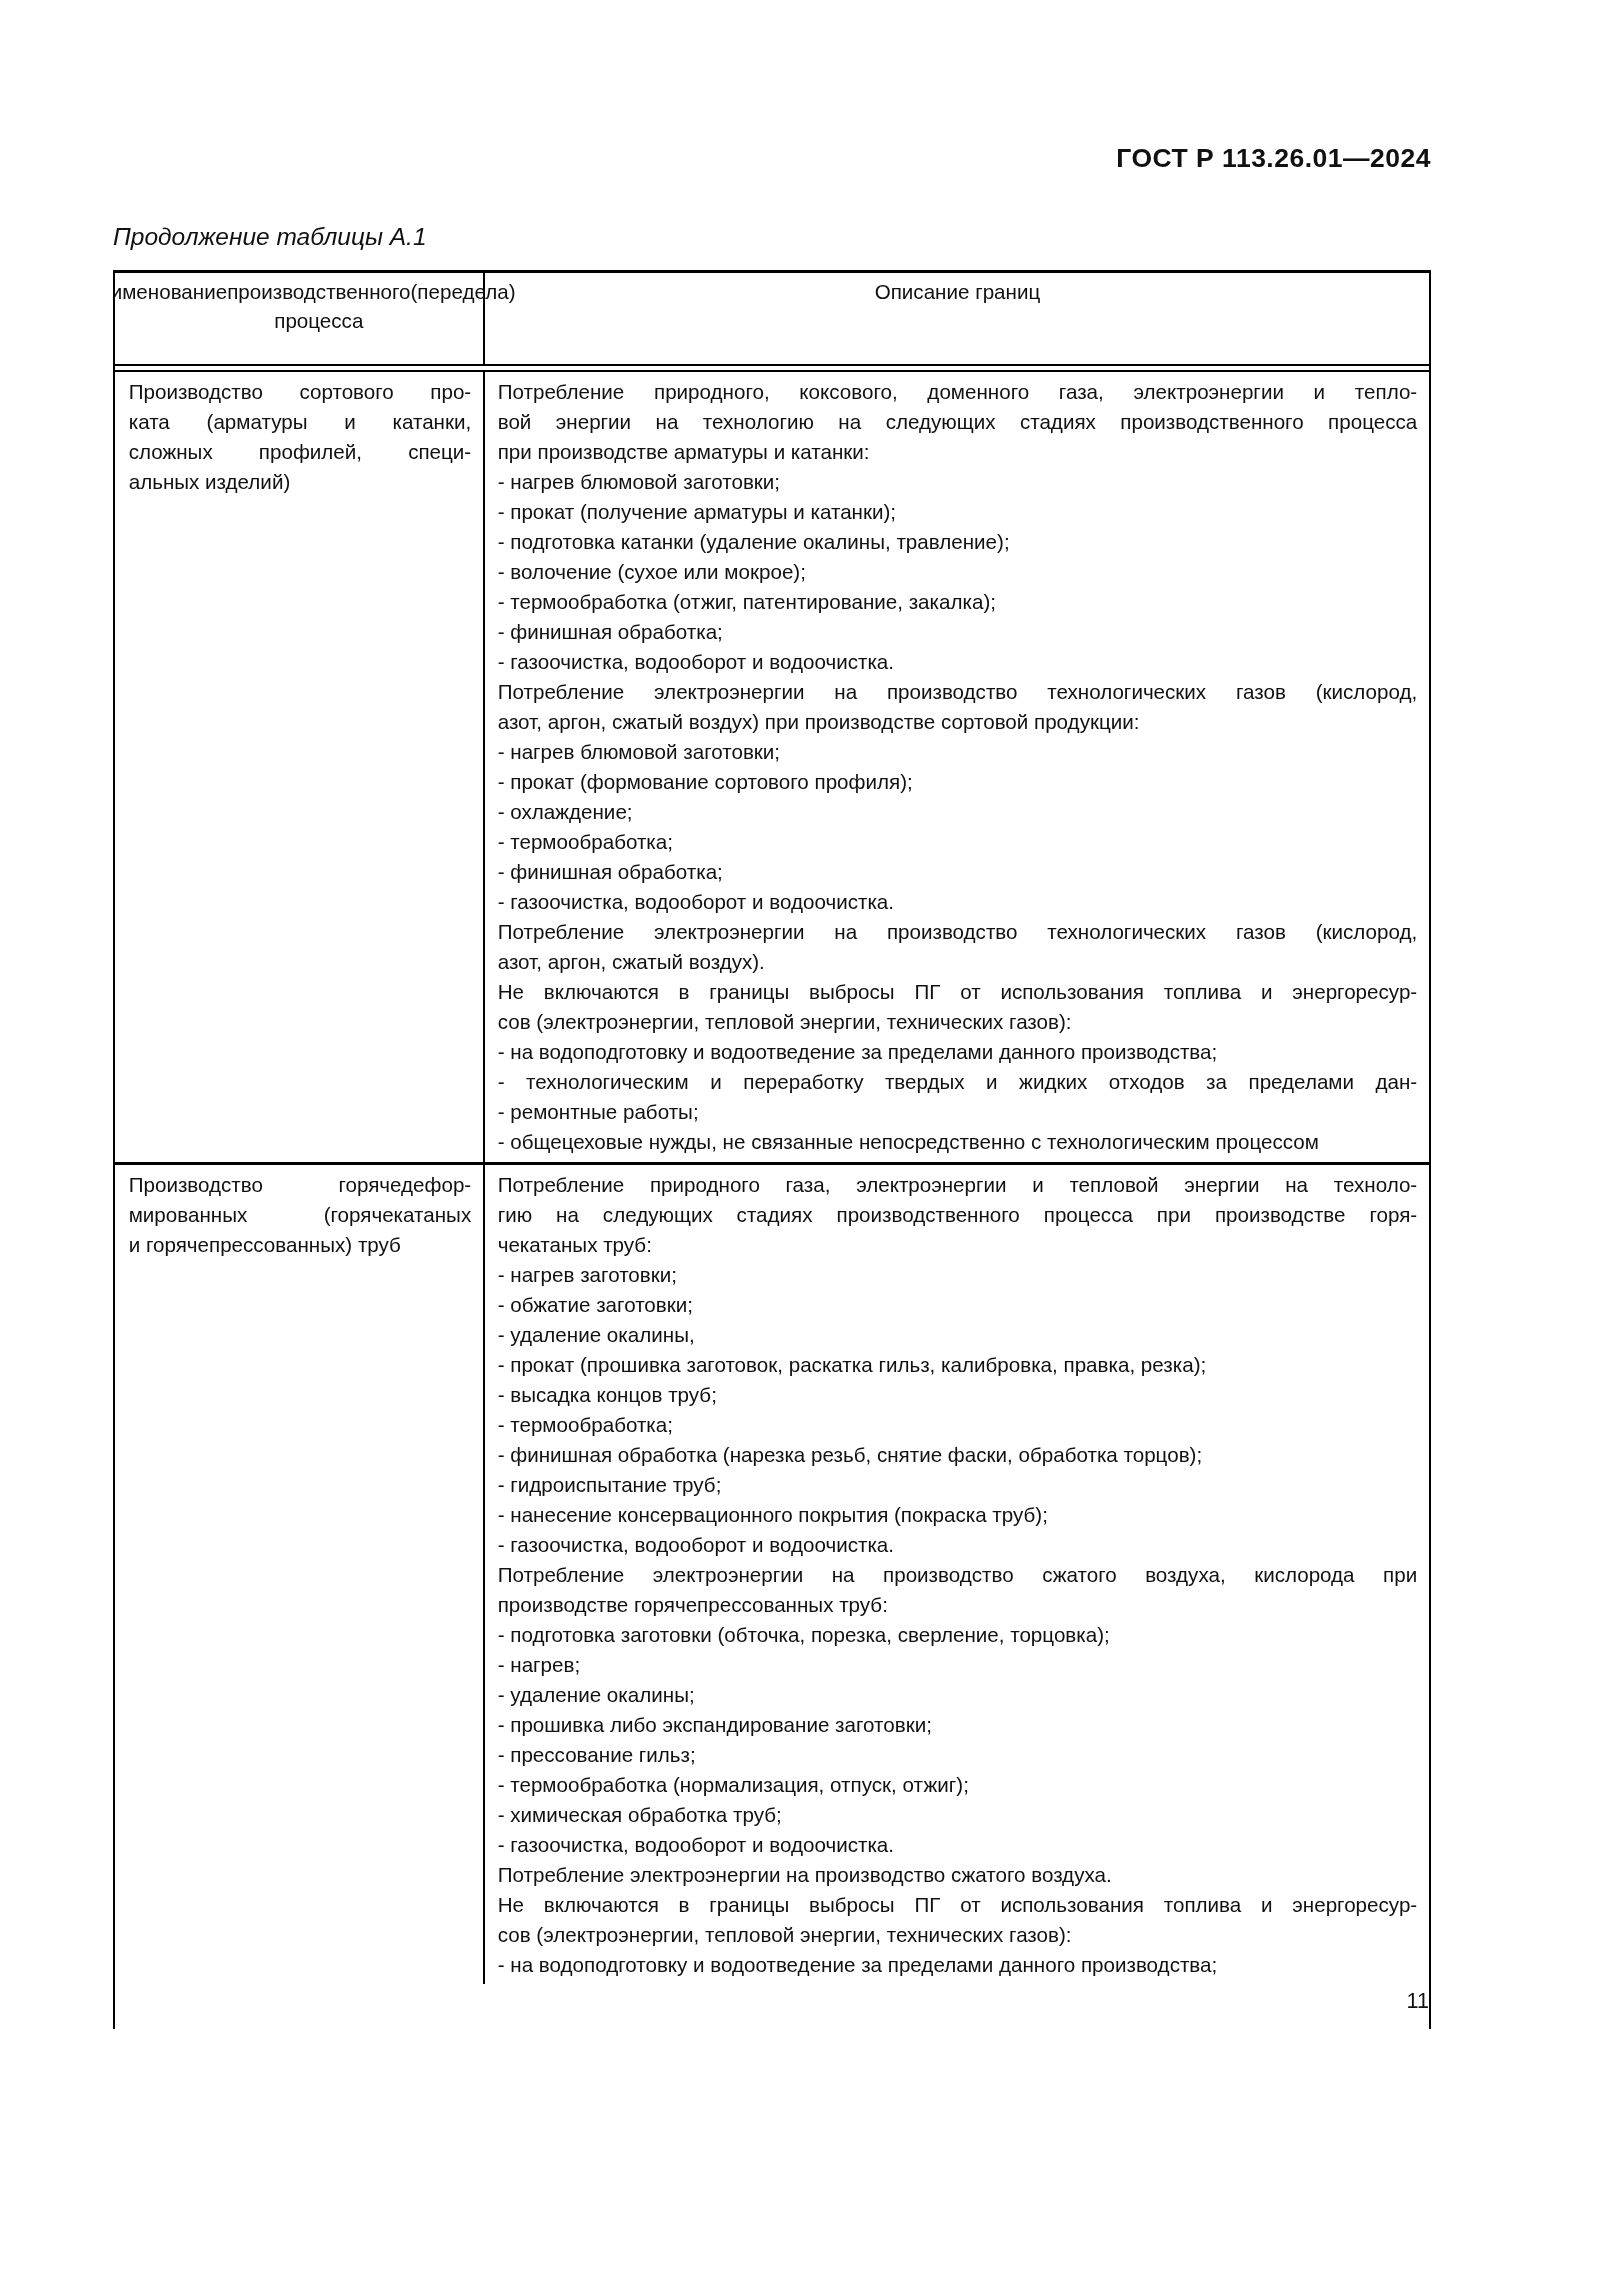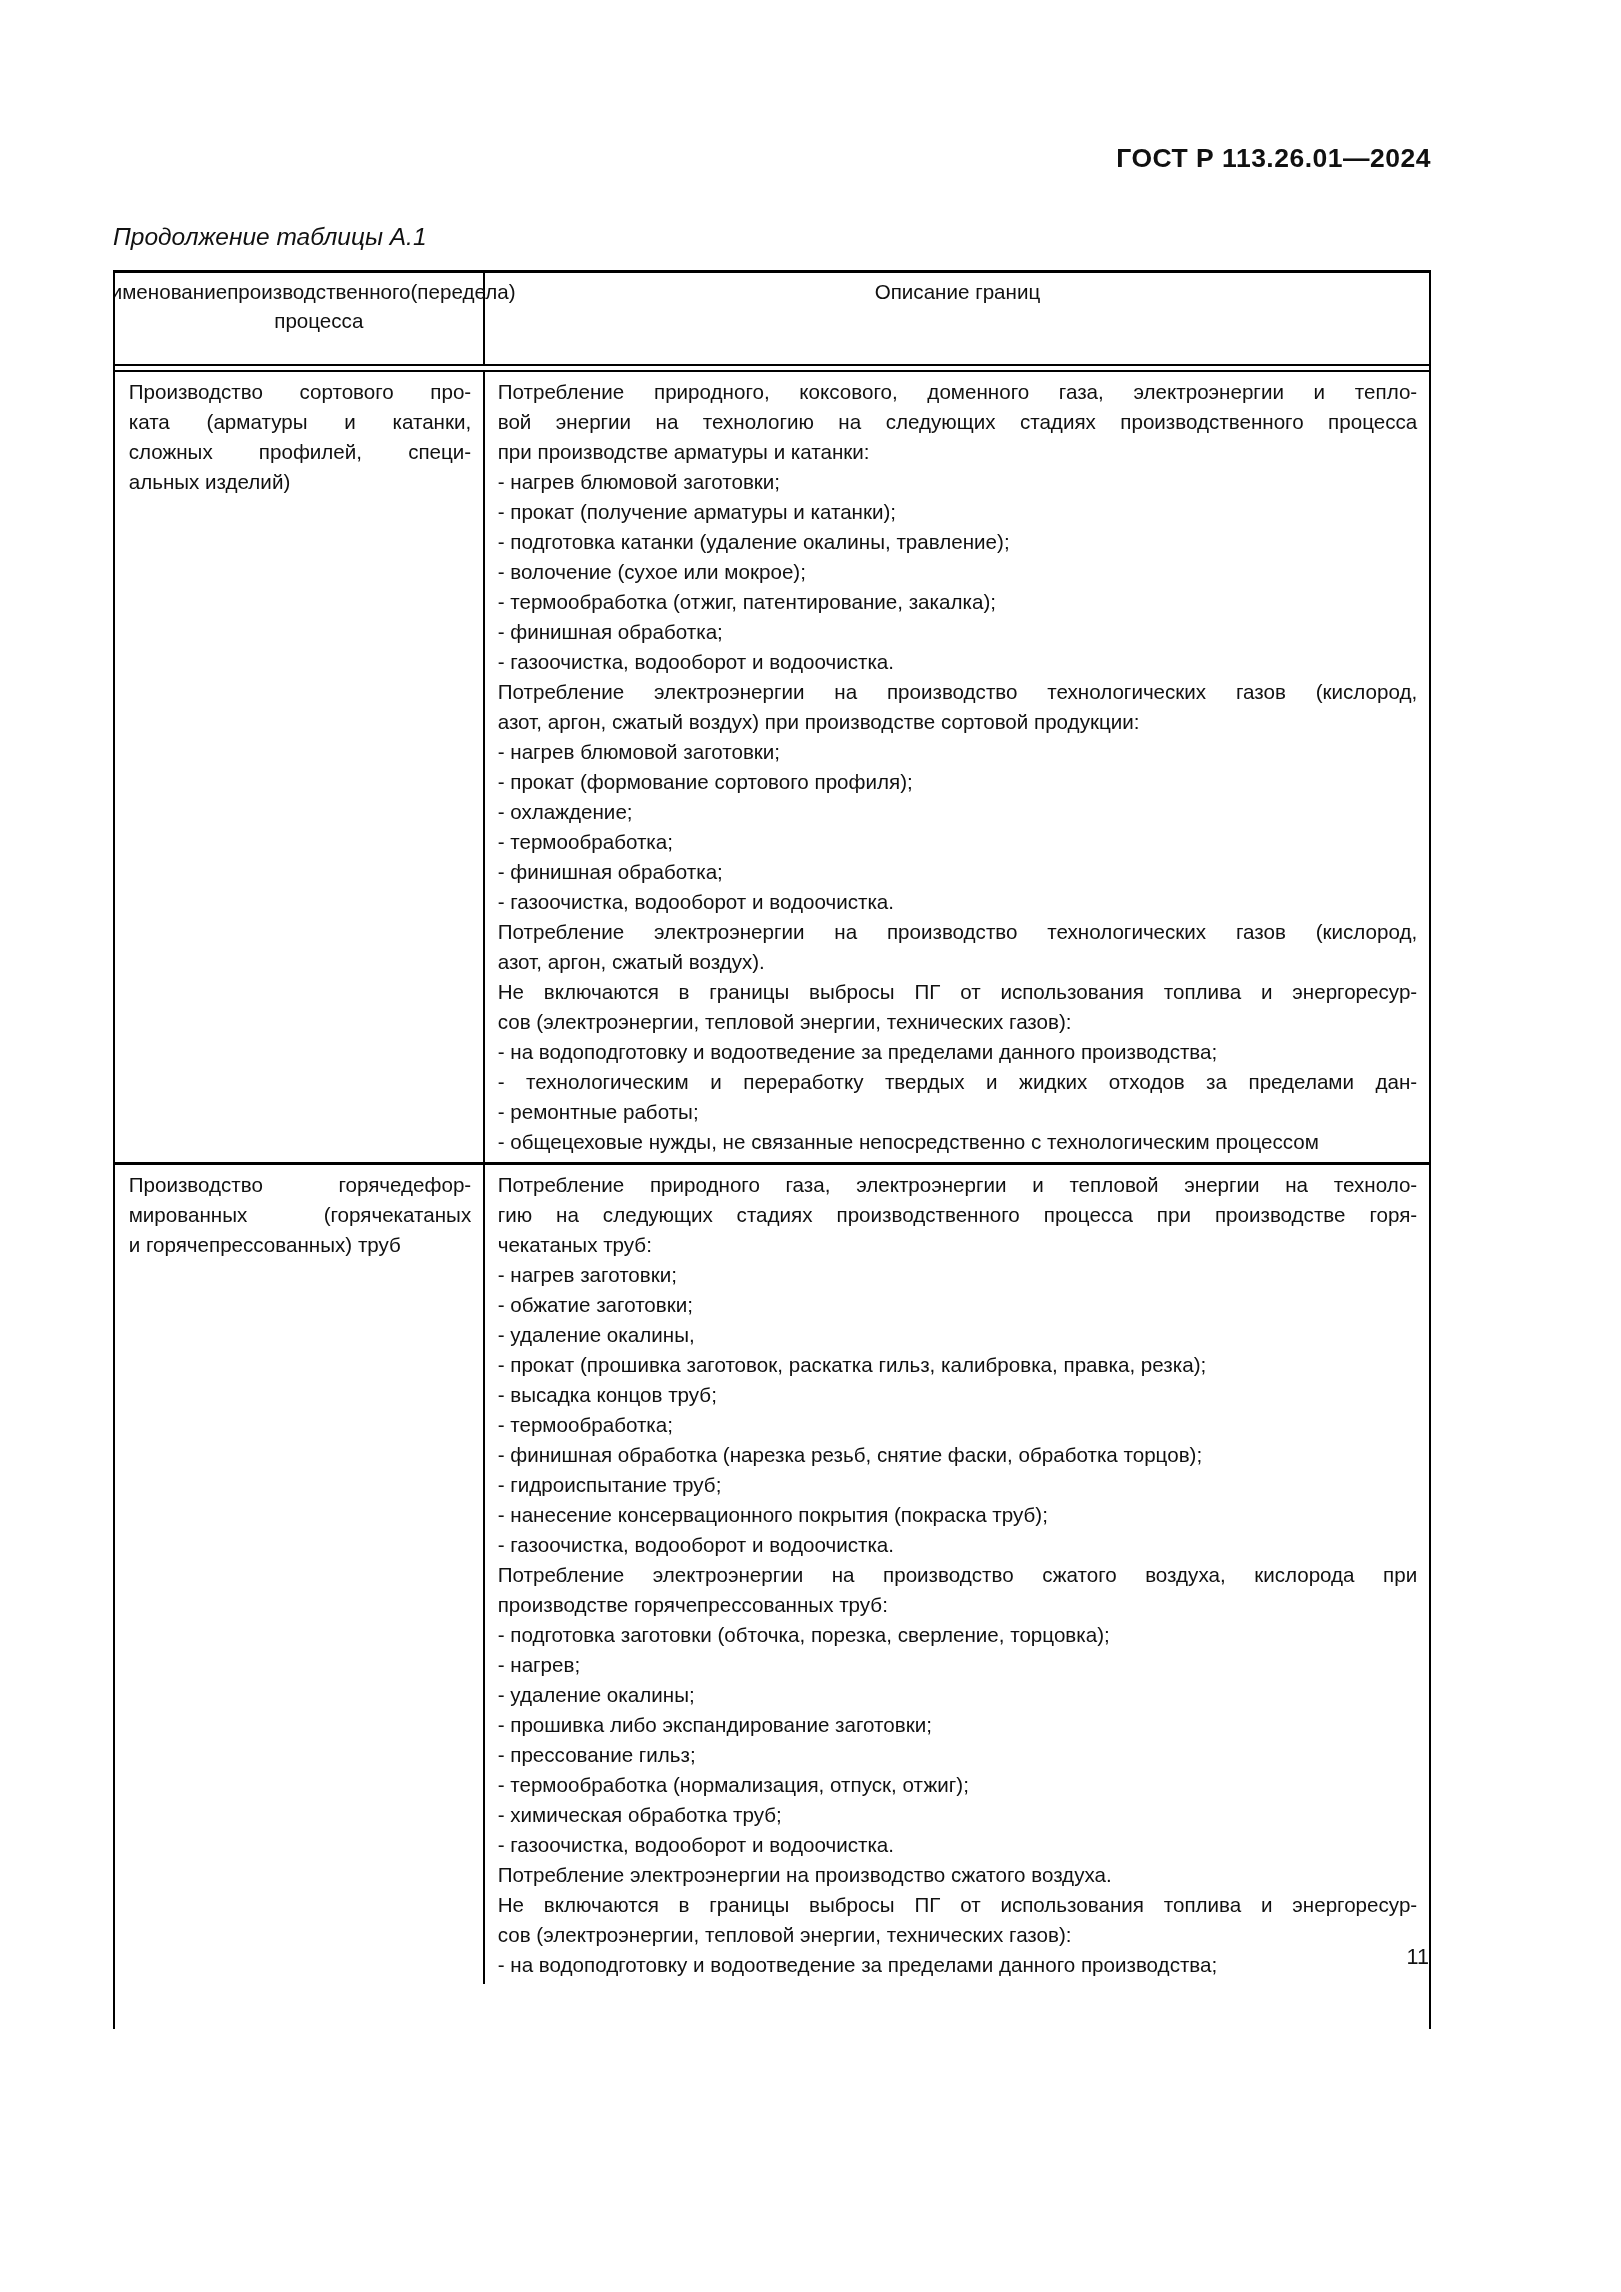--- a/index.html
+++ b/index.html
@@ -73,21 +73,21 @@
   .body-row + .body-row { border-top: 3.9px solid #000; }
 
   .line { text-align: left; }
   .line.full {
     text-align: justify;
     text-align-last: justify;
   }
 
   .page-number {
     position: absolute;
-    top: 1944px; right: 192px;
+    top: 1988px; right: 192px;
     font-size: 21.6px;
   }
 </style>
 </head>
 <body>
 
 <div class="page">
 
   <div class="doc-header">ГОСТ Р 113.26.01—2024</div>
 

